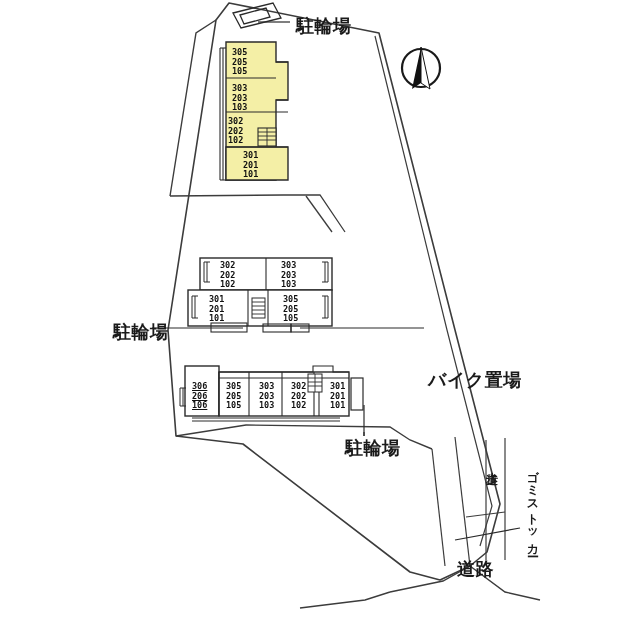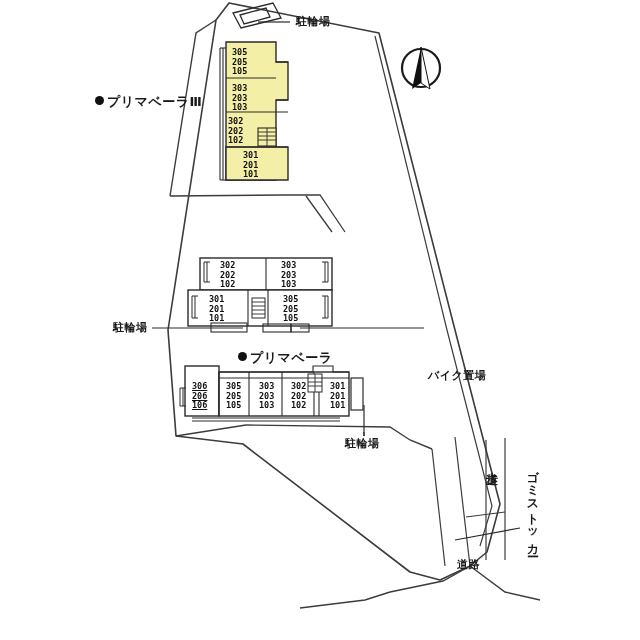--- a/index.html
+++ b/index.html
@@ -29,21 +29,21 @@
     font-family: "DejaVu Sans", "Liberation Sans", sans-serif;
     color: #1a1a1a;
     white-space: nowrap;
     font-weight: 700;
     letter-spacing: 0.5px;
   }
   .lbl-bldg {
     font-size: 13px;
   }
   .lbl-anno {
-    font-size: 11px;
+    font-size: 18px;
   }
   .lbl-vert {
     writing-mode: vertical-rl;
     text-orientation: upright;
     font-size: 12px;
     letter-spacing: 1px;
   }
   .bullet {
     display: inline-block;
     width: 9px;
@@ -256,28 +256,22 @@
         </g>
       </g>
 
       <g fill="none" stroke="#2a2a2a" stroke-width="1.2">
         <rect x="351" y="378" width="12" height="32"></rect>
       </g>
     </g>
 
   </svg>
 
-  <div class="lbl lbl-bldg" style="left:95px; top:93px;">
-    <span class="bullet"></span><span>プリマベーラⅢ</span>
-  </div>
-
-
-  <div class="lbl lbl-bldg" style="left:238px; top:349px;">
-    <span class="bullet"></span><span>プリマベーラ</span>
-  </div>
+
+
 
   <div class="rooms" style="left:232px; top:48px;">305
 205
 105</div>
   <div class="rooms" style="left:232px; top:84px;">303
 203
 103</div>
   <div class="rooms" style="left:228px; top:117px;">302
 202
 102</div>

